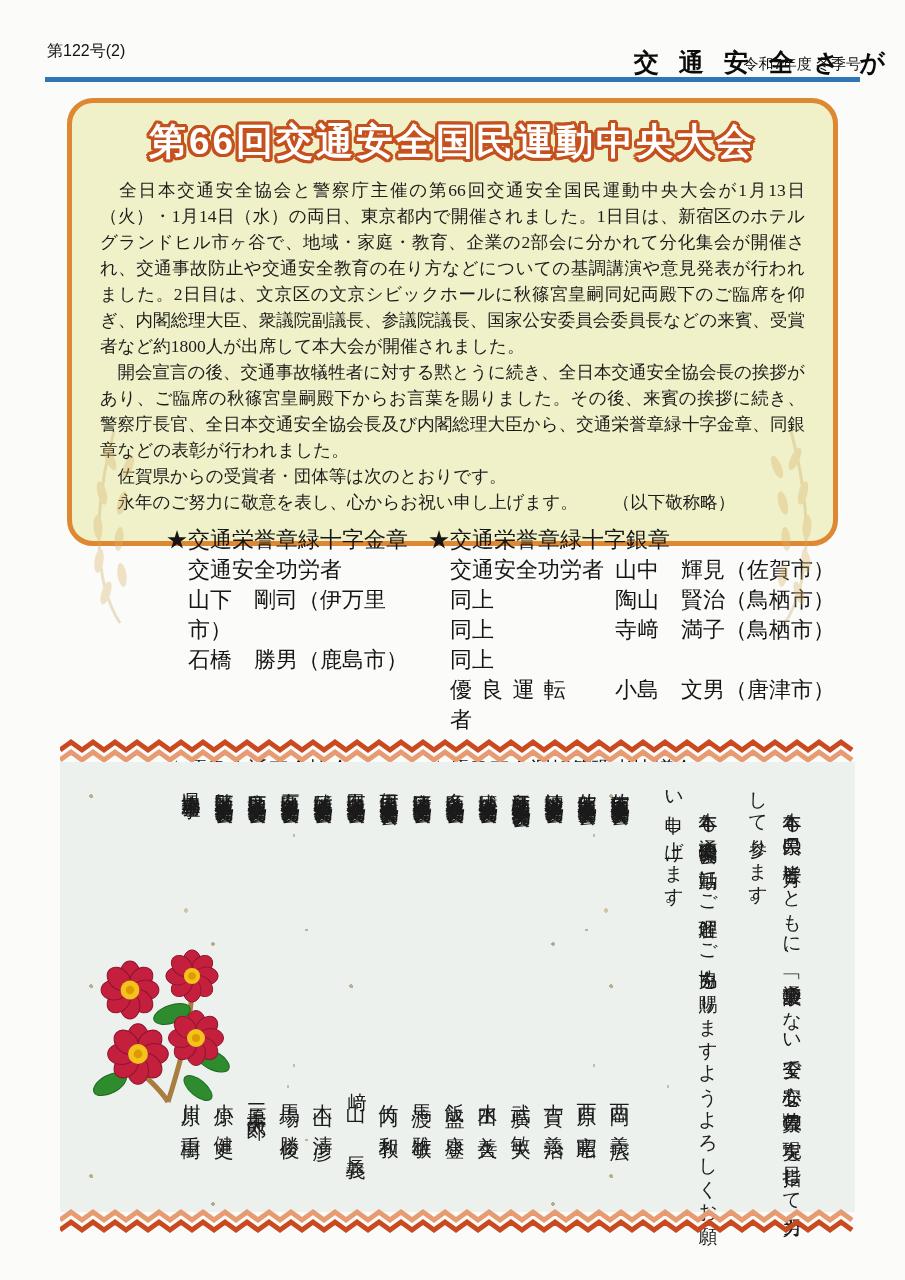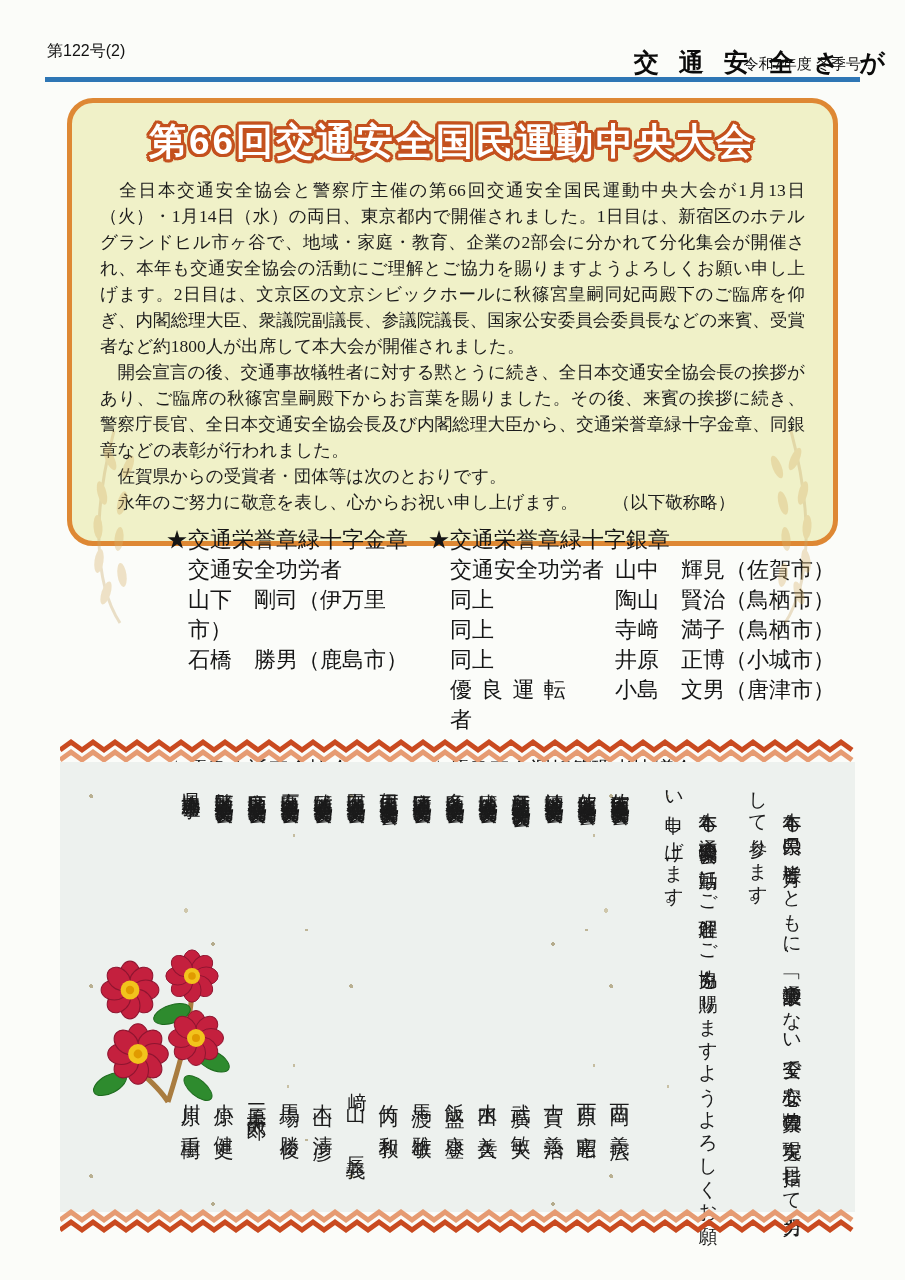--- a/index.html
+++ b/index.html
@@ -93,21 +93,21 @@
         <ellipse cx="13" cy="138" rx="4.5" ry="12" transform="rotate(8 13 138)"></ellipse>
         <ellipse cx="20" cy="170" rx="4.5" ry="12" transform="rotate(18 20 170)"></ellipse>
         <ellipse cx="42" cy="44" rx="4.5" ry="12" transform="rotate(22 42 44)"></ellipse>
         <ellipse cx="36" cy="80" rx="4.5" ry="12" transform="rotate(14 36 80)"></ellipse>
         <ellipse cx="33" cy="116" rx="4.5" ry="12" transform="rotate(6 33 116)"></ellipse>
         <ellipse cx="36" cy="152" rx="4.5" ry="12" transform="rotate(-8 36 152)"></ellipse>
       </g>
     </svg>
 
     <div class="box-title">第66回交通安全国民運動中央大会</div>
-    <p>　全日本交通安全協会と警察庁主催の第66回交通安全国民運動中央大会が1月13日（火）・1月14日（水）の両日、東京都内で開催されました。1日目は、新宿区のホテルグランドヒル市ヶ谷で、地域・家庭・教育、企業の2部会に分かれて分化集会が開催され、本年も交通安全協会の活動にご理解とご協力を賜りますようよろしくお願い申し上げます。2日目は、文京区の文京シビックホールに秋篠宮皇嗣同妃両殿下のご臨席を仰ぎ、内閣総理大臣、衆議院副議長、参議院議長、国家公安委員会委員長などの来賓、受賞者など約1800人が出席して本大会が開催されました。</p>
+    <p>　全日本交通安全協会と警察庁主催の第66回交通安全国民運動中央大会が1月13日（火）・1月14日（水）の両日、東京都内で開催されました。1日目は、新宿区のホテルグランドヒル市ヶ谷で、地域・家庭・教育、企業の2部会に分かれて分化集会が開催され、交通事故防止や交通安全教育の在り方などについての基調講演や意見発表が行われました。2日目は、文京区の文京シビックホールに秋篠宮皇嗣同妃両殿下のご臨席を仰ぎ、内閣総理大臣、衆議院副議長、参議院議長、国家公安委員会委員長などの来賓、受賞者など約1800人が出席して本大会が開催されました。</p>
     <p>　開会宣言の後、交通事故犠牲者に対する黙とうに続き、全日本交通安全協会長の挨拶があり、ご臨席の秋篠宮皇嗣殿下からお言葉を賜りました。その後、来賓の挨拶に続き、警察庁長官、全日本交通安全協会長及び内閣総理大臣から、交通栄誉章緑十字金章、同銀章などの表彰が行われました。</p>
     <p>　佐賀県からの受賞者・団体等は次のとおりです。</p>
     <p>　永年のご努力に敬意を表し、心からお祝い申し上げます。　　（以下敬称略）</p>
 
     <div class="awards">
       <div class="aw-left">
         <div>★交通栄誉章緑十字金章</div>
         <div class="aw-indent">交通安全功労者</div>
         <div class="aw-indent">山下　剛司（伊万里市）</div>
         <div class="aw-indent">石橋　勝男（鹿島市）</div>
@@ -121,21 +121,20 @@
         <div class="aw-row aw-indent">
           <span class="aw-label center">同上</span>
           <span class="aw-name">陶山　賢治（鳥栖市）</span>
         </div>
         <div class="aw-row aw-indent">
           <span class="aw-label center">同上</span>
           <span class="aw-name">寺﨑　満子（鳥栖市）</span>
         </div>
         <div class="aw-row aw-indent">
           <span class="aw-label center">同上</span>
-          <span class="aw-name">井原　正博（小城市）</span>
         </div>
         <div class="aw-row aw-indent">
           <span class="aw-label spread">優良運転者</span>
           <span class="aw-name">小島　文男（唐津市）</span>
         </div>
       </div>
     </div>
 
     <div class="orgs">
       <div class="org-left">

